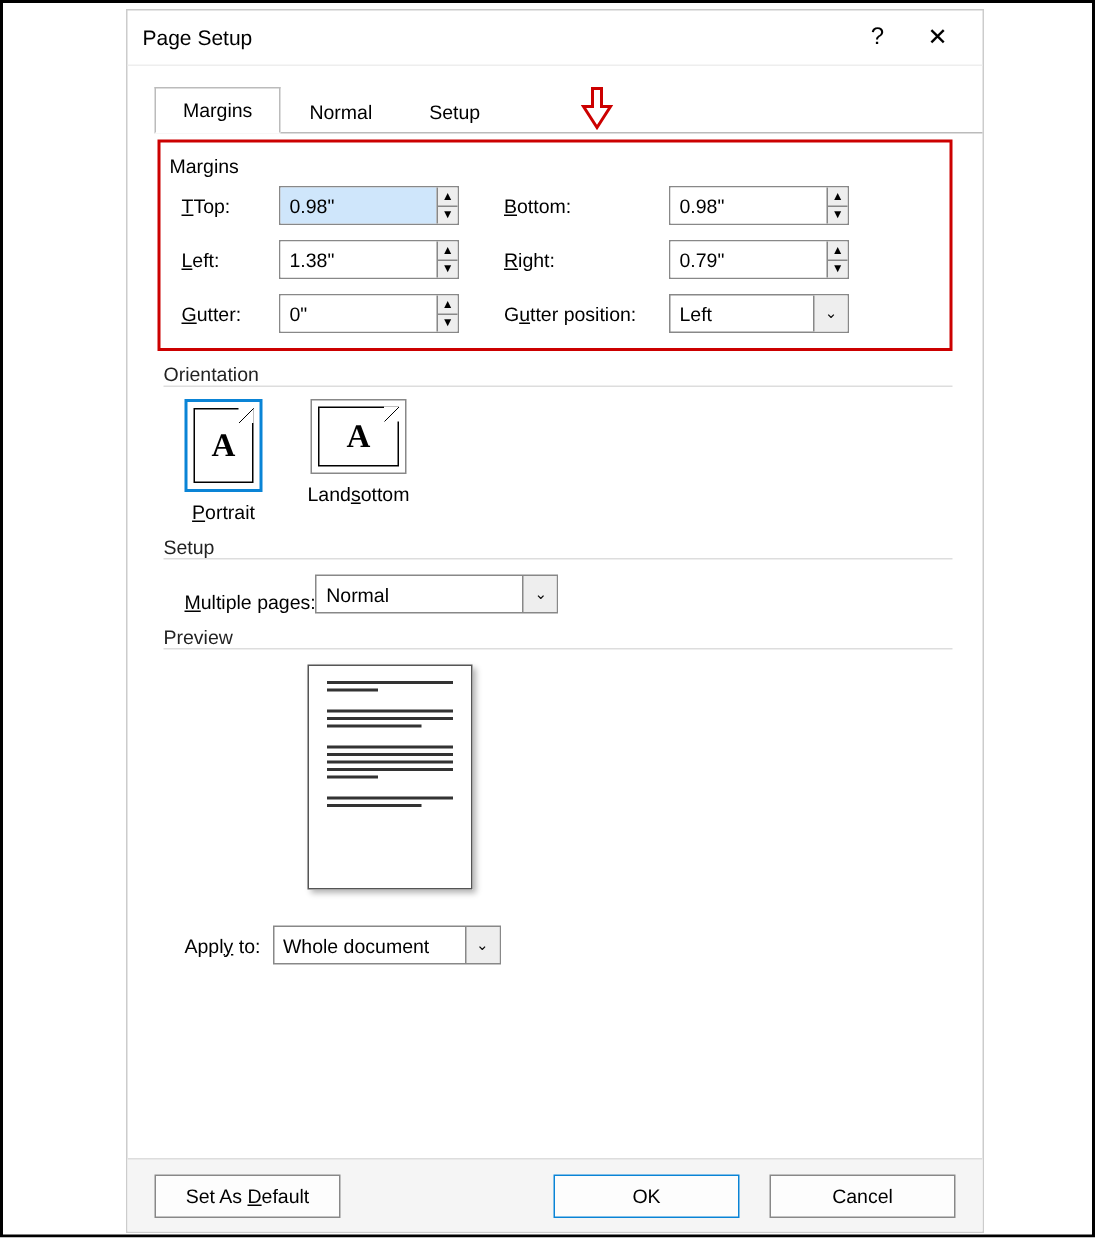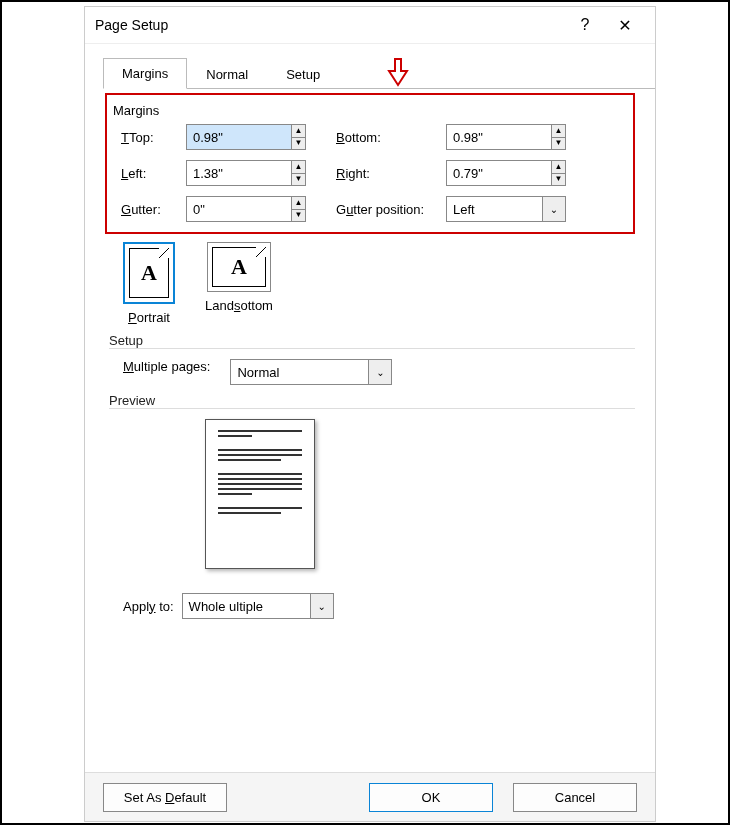--- a/index.html
+++ b/index.html
@@ -33,21 +33,21 @@
   .combo .val{flex:1;padding:0 6px;display:flex;align-items:center;font-size:13px}
   .combo .drop{width:22px;display:flex;align-items:center;justify-content:center;border-left:1px solid #888;background:#eee;cursor:pointer}
   .orient{display:flex;gap:30px;margin:8px 0 0 18px}
   .orient-opt{display:flex;flex-direction:column;align-items:center;cursor:pointer}
   .orient-box{border:1px solid #888;padding:4px;display:flex;align-items:center;justify-content:center}
   .orient-box.selected{border:2px solid #0a84d6}
   .orient-paper{width:38px;height:48px;border:1px solid #000;position:relative;background:#fff;display:flex;align-items:center;justify-content:center;font-family:"Times New Roman",serif;font-weight:bold;font-size:22px}
   .orient-paper.land{width:52px;height:38px}
   .earcut{position:absolute;right:-1px;top:-1px;width:10px;height:10px;background:linear-gradient(135deg,#fff 49%,#000 50%,#000 53%,#fff 54%)}
   .orient-lab{margin-top:6px;font-size:13px}
-  .pages-row{display:flex;align-items:flex-start;margin:10px 0 0 18px;gap:20px}
+  .pages-row{display:flex;align-items:flex-end;margin:10px 0 0 18px;}
   .pages-row .combo{width:160px}
   .preview-box{width:110px;height:150px;border:1px solid #555;margin:10px 0 0 100px;box-shadow:2px 2px 4px rgba(0,0,0,0.3);padding:10px 12px;box-sizing:border-box;display:flex;flex-direction:column;gap:3px}
   .pline{height:2px;background:#333}
   .pline.short{width:40%}
   .pline.med{width:75%}
   .apply-row{display:flex;align-items:center;margin:24px 0 0 18px;gap:8px}
   .apply-row .combo{width:150px}
   .btnbar{position:absolute;left:0;right:0;bottom:0;height:48px;border-top:1px solid #ddd;display:flex;align-items:center;padding:0 18px;background:#f5f5f5}
   .btn{border:1px solid #888;background:#fdfdfd;padding:6px 18px;font-size:13px;cursor:pointer;min-width:86px;text-align:center}
   .btn.ok{border:1.5px solid #0a84d6}
@@ -133,20 +133,21 @@
         <div class="label"><span>G</span><span class="mn">u</span><span>tter position:</span></div>
         <div class="combo">
           <div class="val">Left</div>
           <div class="drop chev">⌄</div>
         </div>
 
       </div>
     </div>
 
     <div class="fieldset">
+      <div class="legend border">Orientation</div>
       <div class="orient">
         <div class="orient-opt">
           <div class="orient-box selected">
                 <div class="orient-paper">
                   <span class="earcut"></span>
                   <span>A</span>
                 </div>
               </div>
           <div class="orient-lab"><span class="mn">P</span><span>ortrait</span></div>
         </div>
@@ -190,21 +191,21 @@
             <div class="pline short"></div>
             <div style="height:6px"></div>
         <div class="pline"></div>
             <div class="pline med"></div>
       </div>
     </div>
 
     <div class="apply-row">
       <div class="label"><span>Appl</span><span class="mn">y</span><span> to:</span></div>
       <div class="combo">
-        <div class="val">Whole ultiple</div>
+        <div class="val">Whole document</div>
         <div class="drop chev">⌄</div>
       </div>
     </div>
 
   </div>
 
   <div class="btnbar">
     <div class="btn"><span>Set As </span><span class="mn">D</span><span>efault</span></div>
     <div class="spacer"></div>
     <div class="btn ok">OK</div>

